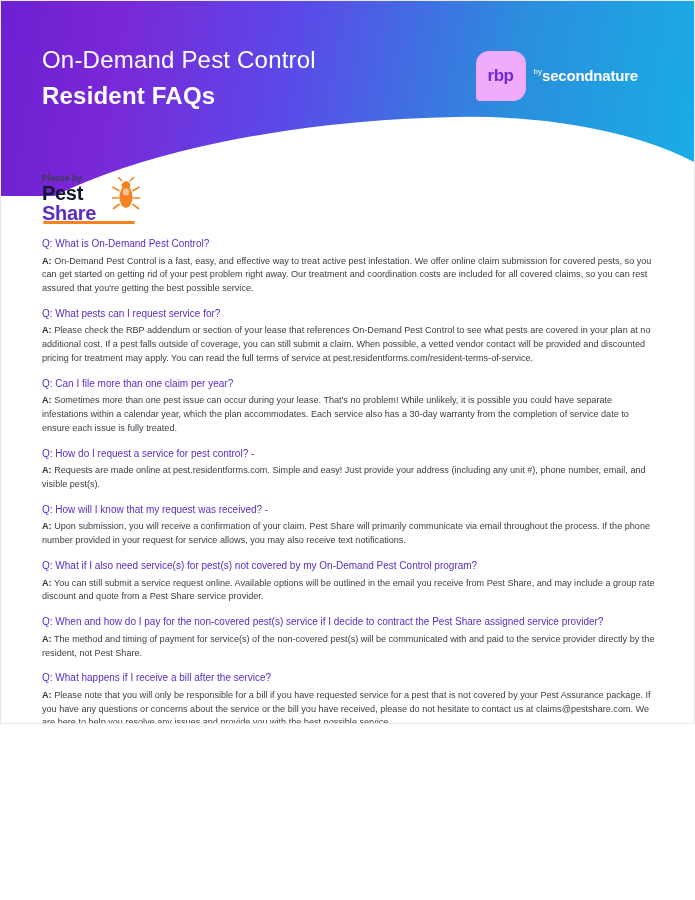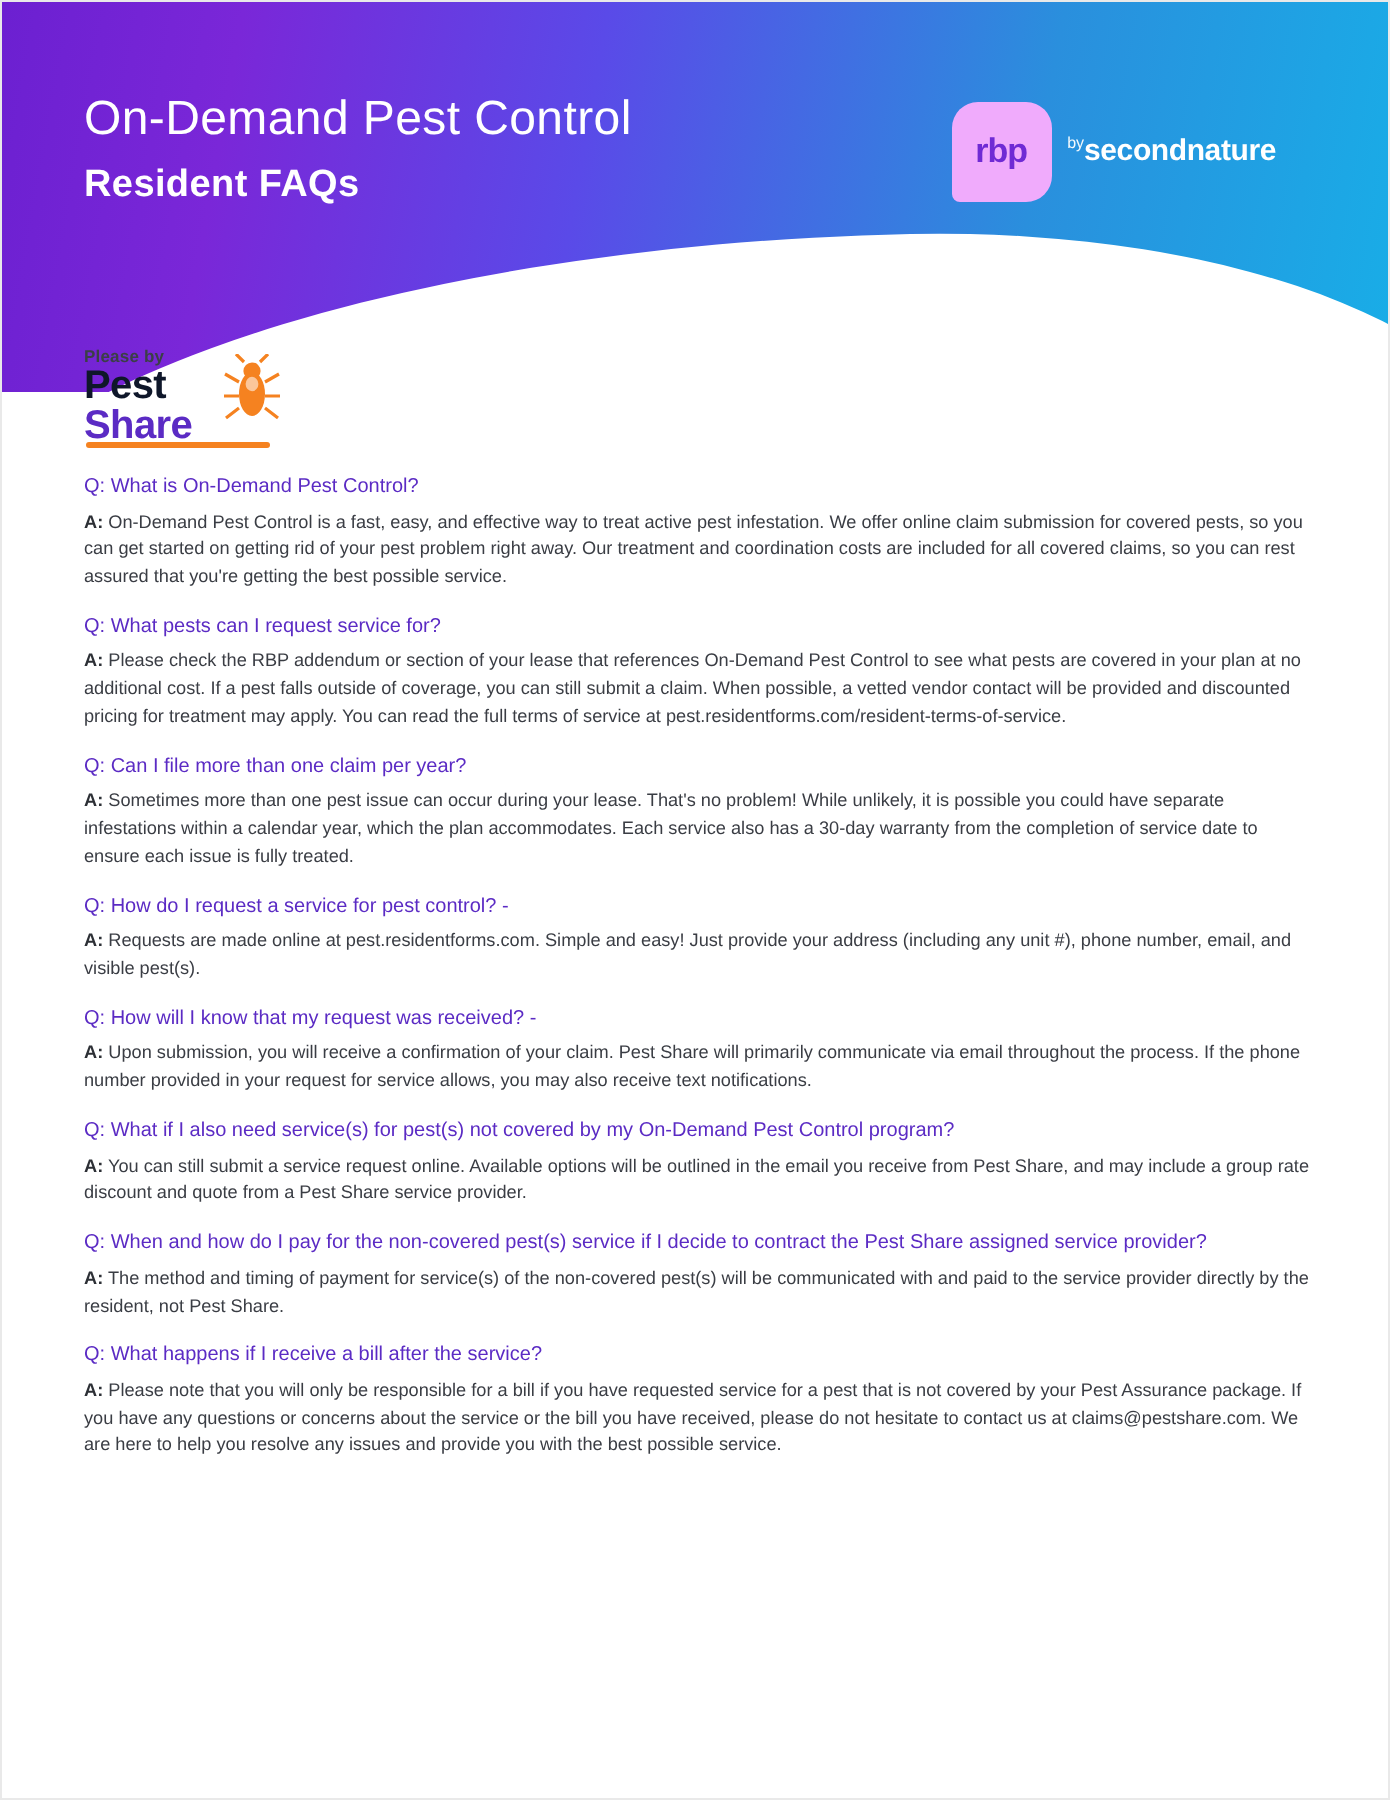--- a/index.html
+++ b/index.html
@@ -5,21 +5,21 @@
   * { box-sizing: border-box; margin: 0; padding: 0; }
   html, body {
     width: 695px;
     height: 900px;
     font-family: "Liberation Sans", sans-serif;
     background: #ffffff;
   }
   .page {
     position: relative;
     width: 695px;
-    height: 900px;
+    height: 724px;
     overflow: hidden;
     background: #ffffff;
     border: 1px solid #e9e9e9;
   }
 
   
   .header {
     position: relative;
     width: 695px;
     height: 205px;
@@ -52,21 +52,21 @@
     font-size: 24px;
     font-weight: 400;
     letter-spacing: 0.2px;
     line-height: 1.3;
   }
   .header-subtitle {
     position: absolute;
     left: 41px;
     top: 81px;
     color: #ffffff;
-    font-size: 19px;
+    font-size: 24px;
     font-weight: bold;
     letter-spacing: 0.2px;
   }
 
   
   .rbp-logo {
     position: absolute;
     right: 58px;
     top: 50px;
     display: flex;

